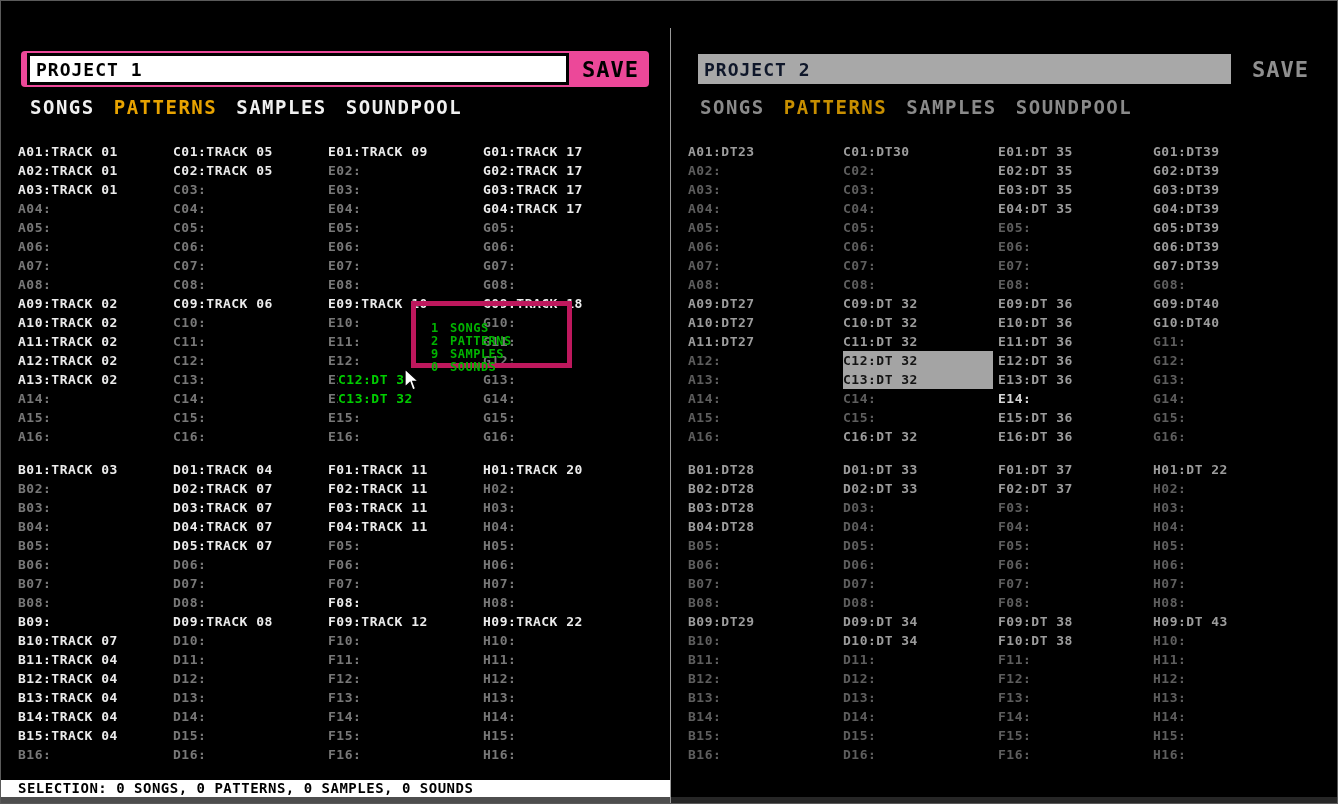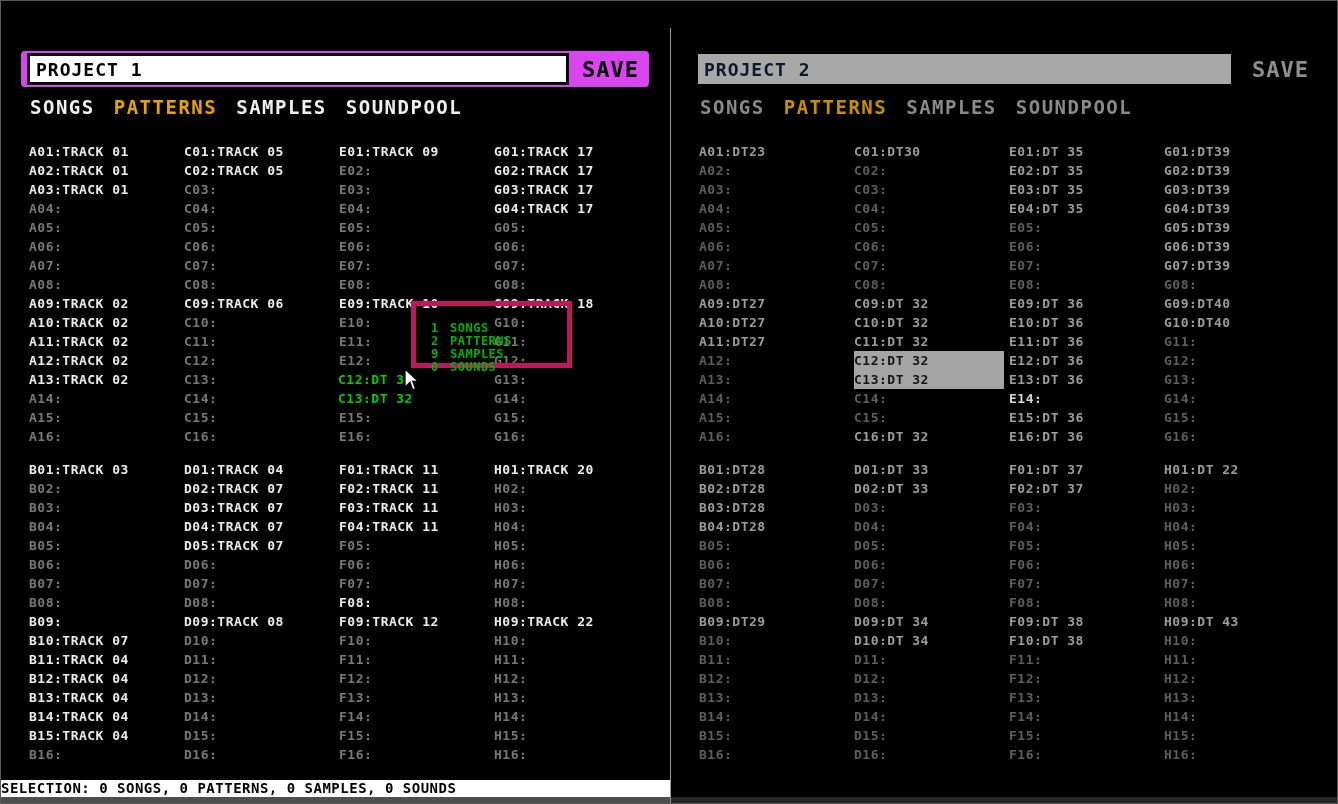--- a/index.html
+++ b/index.html
@@ -18,49 +18,49 @@
   .title-controls{margin-left:auto;display:flex;gap:15px;margin-right:12px;color:#fff;
                   font:13px "DejaVu Sans",sans-serif;z-index:2;}
   .title-controls span{cursor:default;line-height:27px;}
   
   .panel{position:absolute;top:27px;width:669px;height:777px;background:#000;}
   .panel.left{left:0;}
   .panel.right{left:669px;width:668px;border-left:1px solid #9a9a9a;box-sizing:content-box;}
   
   .namebar{position:absolute;top:23px;left:20px;width:628px;height:36px;border-radius:4px;
            display:flex;align-items:center;}
-  .panel.left .namebar{background:#d946ef;}
+  .panel.left .namebar{background:#ec4899;}
   .name-input{height:26px;font-family:"DejaVu Sans Mono",monospace;font-weight:bold;
               font-size:18px;letter-spacing:1px;padding:0 0 0 6px;outline:none;}
   .panel.left .name-input{margin-left:6px;width:530px;border:3px solid #000;background:#fff;color:#000;}
   .panel.right .name-input{margin-left:7px;width:527px;border:none;background:#a8a8a8;color:#0f172a;height:30px;}
   .save-btn{margin-left:auto;margin-right:10px;font-weight:bold;font-size:22px;letter-spacing:1px;cursor:default;}
   .panel.left .save-btn{color:#000;}
   .panel.right .save-btn{color:#8f8f8f;}
   
   .tabs{position:absolute;top:68px;left:29px;display:flex;gap:19px;}
   .tab{font-weight:bold;font-size:19px;letter-spacing:1.5px;cursor:default;}
   .panel.left .tab{color:#f0f0f0;}
   .panel.left .tab.active{color:#e8a300;}
   .panel.right .tab{color:#8a8a8a;}
   .panel.right .tab.active{color:#c88f00;}
   
-  .grid{position:absolute;top:114px;left:28px;display:flex;}
+  .grid{position:absolute;top:114px;left:17px;display:flex;}
   .col{width:155px;flex:0 0 auto;}
   .bank{margin-bottom:14px;}
   .cell{height:19px;line-height:19px;font-weight:bold;font-size:13px;letter-spacing:.5px;white-space:pre;cursor:default;}
   .panel.left .cell.filled,.panel.left .cell.bright{color:#ececec;}
   .panel.left .cell.empty{color:#787878;}
   .panel.right .cell.filled{color:#9c9c9c;}
   .panel.right .cell.empty{color:#5e5e5e;}
   .panel.right .cell.bright{color:#d6d6d6;}
   .panel.right .cell.selected{background:#a4a4a4;color:#141414;width:150px;}
   
   .statusbar{position:absolute;left:0;top:752px;width:669px;height:17px;background:#ffffff;color:#000;
-             font-weight:bold;font-size:14px;letter-spacing:.5px;line-height:17px;padding-left:0;
+             font-weight:bold;font-size:14px;letter-spacing:.5px;line-height:17px;padding-left:17px;
              box-sizing:border-box;white-space:pre;}
   .bottomstrip{position:absolute;left:0;top:769px;width:100%;height:8px;background:#4e4e4e;}
   .panel.right .bottomstrip{background:#262626;}
   
   .drag-popup{position:absolute;left:410px;top:300px;width:161px;height:67px;
               border:5px solid #be185d;box-sizing:border-box;padding:16px 0 0 15px;z-index:6;background:transparent;}
   .popup-row{font-weight:bold;font-size:12px;letter-spacing:.5px;color:#00b400;height:13px;line-height:13px;white-space:pre;}
   .popup-count{display:inline-block;width:19px;}
   .drag-ghost{position:absolute;left:337px;top:369px;z-index:5;}
   .ghost-row{height:19px;line-height:19px;font-weight:bold;font-size:13px;letter-spacing:.5px;

